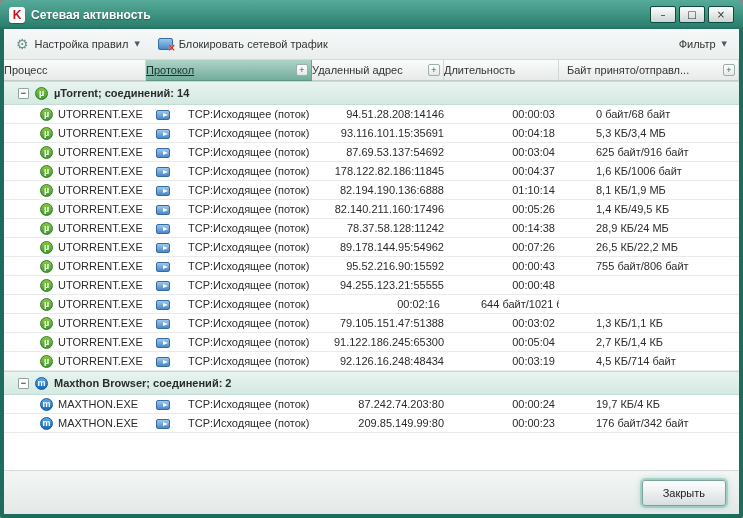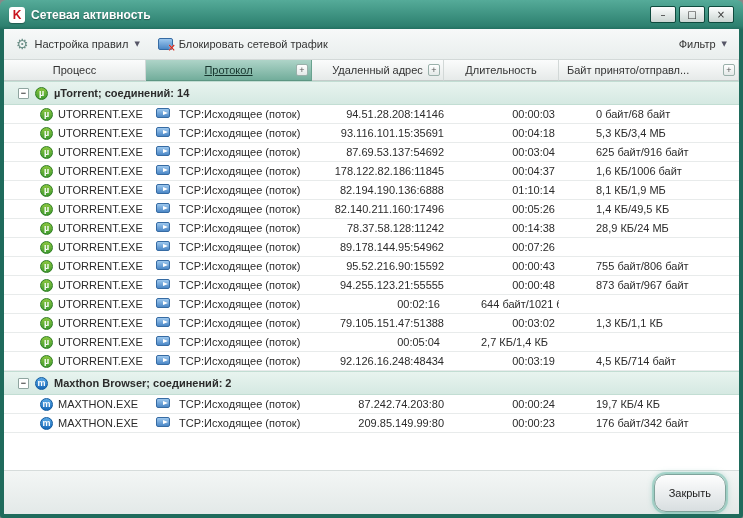--- a/index.html
+++ b/index.html
@@ -47,21 +47,21 @@
   }
   .block-ico .redx {
     position:absolute; right:-4px; bottom:-4px; color:#d42a1e; font-size:10px; font-weight:bold;
     text-shadow:0 0 1px #fff; font-family:"DejaVu Sans", sans-serif; line-height:10px;
   }
   .spacer { flex:1; }
 
   
   .headers { flex:0 0 21px; display:grid; grid-template-columns:142px 166px 132px 115px 1fr; }
   .hcell {
-    position:relative; display:flex; align-items:center; justify-content:center;
+    position:relative; display:flex; align-items:center; justify-content:flex-start;
     font-size:11px; color:#333;
     background:linear-gradient(180deg,#fbfcfc,#e6eae9);
     border-right:1px solid #d2d8d7; border-bottom:1px solid #c4ccca;
   }
   .hcell.sel {
     background:linear-gradient(180deg,#aed4c8,#72ad9b);
     border-right:1px solid #69a28f; border-bottom:1px solid #5d9683; color:#16342d;text-decoration:underline;
   }
   .hcell.left { justify-content:flex-start; padding-left:8px; }
   .hplus {
@@ -90,42 +90,42 @@
   .app-ico.utorrent { background:linear-gradient(180deg,#8bc63f,#3f9b2f); border:1px solid #2f7d24; }
   .app-ico.maxthon  { background:linear-gradient(180deg,#5aa9e6,#1668b8); border:1px solid #115a9e; }
 
   .data-row {
     display:grid; grid-template-columns:142px 166px 132px 115px 1fr;
     height:19px; align-items:center; border-bottom:1px solid #e8ebeb;
     font-size:11px; color:#2b2b2b; background:#fff;
   }
   .cell { overflow:hidden; white-space:nowrap; }
   .c-proc { display:flex; align-items:center; gap:5px; padding-left:36px; }
-  .c-proto { display:flex; align-items:flex-start; gap:9px; padding-left:10px; }
+  .c-proto { display:flex; align-items:flex-end; gap:18px; padding-left:10px; }
   .c-addr { padding-left:6px;text-align:right; }
   .c-dur { text-align:right; padding-right:4px; }
   .c-bytes { padding-left:37px; }
   .proto-ico {
     width:14px; height:10px; border-radius:2px; position:relative; flex:0 0 14px;
     background:linear-gradient(180deg,#9cc7ee,#4b87c6); border:1px solid #366ba3; display:inline-block;
   }
   .proto-ico::after {
     content:""; position:absolute; right:1px; top:1.5px;
     border-left:5px solid #fff; border-top:2.5px solid transparent; border-bottom:2.5px solid transparent;
   }
 
   
   .footer {
     flex:0 0 44px; background:linear-gradient(180deg,#f3f6f5,#e3e9e8);
     border-top:1px solid #d6dcdb;
     display:flex; align-items:center; justify-content:flex-end; padding:0 13px;
   }
   .close-btn {
-    min-width:68px; height:38px; padding:0 14px;
-    background:linear-gradient(180deg,#fefefe,#d8dee0); border:1px solid #7fa39b; border-radius:12px;
+    min-width:68px; height:26px; padding:0 20px;
+    background:linear-gradient(180deg,#fefefe,#d8dee0); border:1px solid #7fa39b; border-radius:3px;
     font-size:11px; color:#222; font-family:inherit; cursor:default;
     box-shadow:0 0 0 2px rgba(90,180,160,.35), 0 0 6px rgba(60,160,140,.55);
   }
 </style>
 </head>
 <body>
 
 <div class="window">
   <div class="titlebar">
     <span class="klogo">K</span>
@@ -280,20 +280,21 @@
           <span class="cell c-proc">
             <i class="app-ico utorrent">µ</i>
             <span>UTORRENT.EXE</span>
           </span>
           <span class="cell c-proto">
             <i class="proto-ico"></i>
             <span>TCP:Исходящее (поток)</span>
           </span>
           <span class="cell c-addr">89.178.144.95:54962</span>
           <span class="cell c-dur">00:07:26</span>
+          <span class="cell c-bytes">26,5 КБ/22,2 МБ</span>
         </div>
         <div class="data-row">
           <span class="cell c-proc">
             <i class="app-ico utorrent">µ</i>
             <span>UTORRENT.EXE</span>
           </span>
           <span class="cell c-proto">
             <i class="proto-ico"></i>
             <span>TCP:Исходящее (поток)</span>
           </span>
@@ -305,21 +306,20 @@
           <span class="cell c-proc">
             <i class="app-ico utorrent">µ</i>
             <span>UTORRENT.EXE</span>
           </span>
           <span class="cell c-proto">
             <i class="proto-ico"></i>
             <span>TCP:Исходящее (поток)</span>
           </span>
           <span class="cell c-addr">94.255.123.21:55555</span>
           <span class="cell c-dur">00:00:48</span>
-          <span class="cell c-bytes">873 байт/967 байт</span>
         </div>
         <div class="data-row">
           <span class="cell c-proc">
             <i class="app-ico utorrent">µ</i>
             <span>UTORRENT.EXE</span>
           </span>
           <span class="cell c-proto">
             <i class="proto-ico"></i>
             <span>TCP:Исходящее (поток)</span>
           </span>
@@ -341,20 +341,21 @@
         </div>
         <div class="data-row">
           <span class="cell c-proc">
             <i class="app-ico utorrent">µ</i>
             <span>UTORRENT.EXE</span>
           </span>
           <span class="cell c-proto">
             <i class="proto-ico"></i>
             <span>TCP:Исходящее (поток)</span>
           </span>
+          <span class="cell c-addr">91.122.186.245:65300</span>
           <span class="cell c-dur">00:05:04</span>
           <span class="cell c-bytes">2,7 КБ/1,4 КБ</span>
         </div>
         <div class="data-row">
           <span class="cell c-proc">
             <i class="app-ico utorrent">µ</i>
             <span>UTORRENT.EXE</span>
           </span>
           <span class="cell c-proto">
             <i class="proto-ico"></i>

